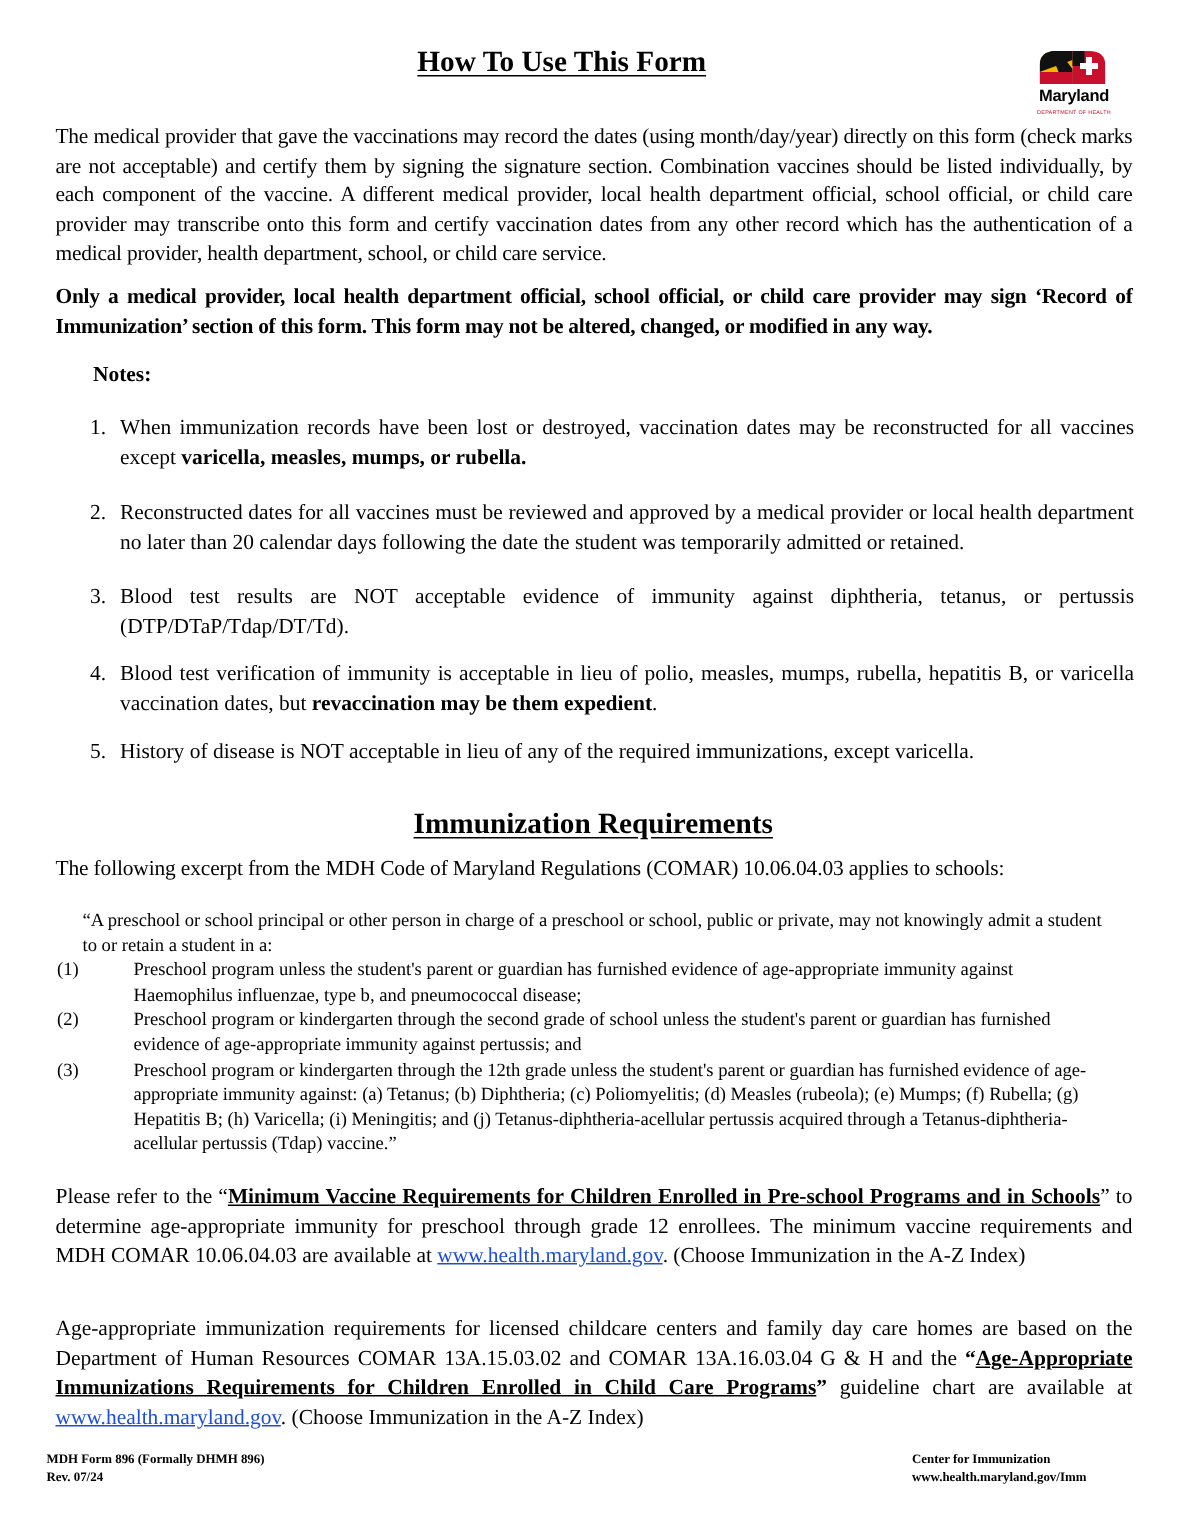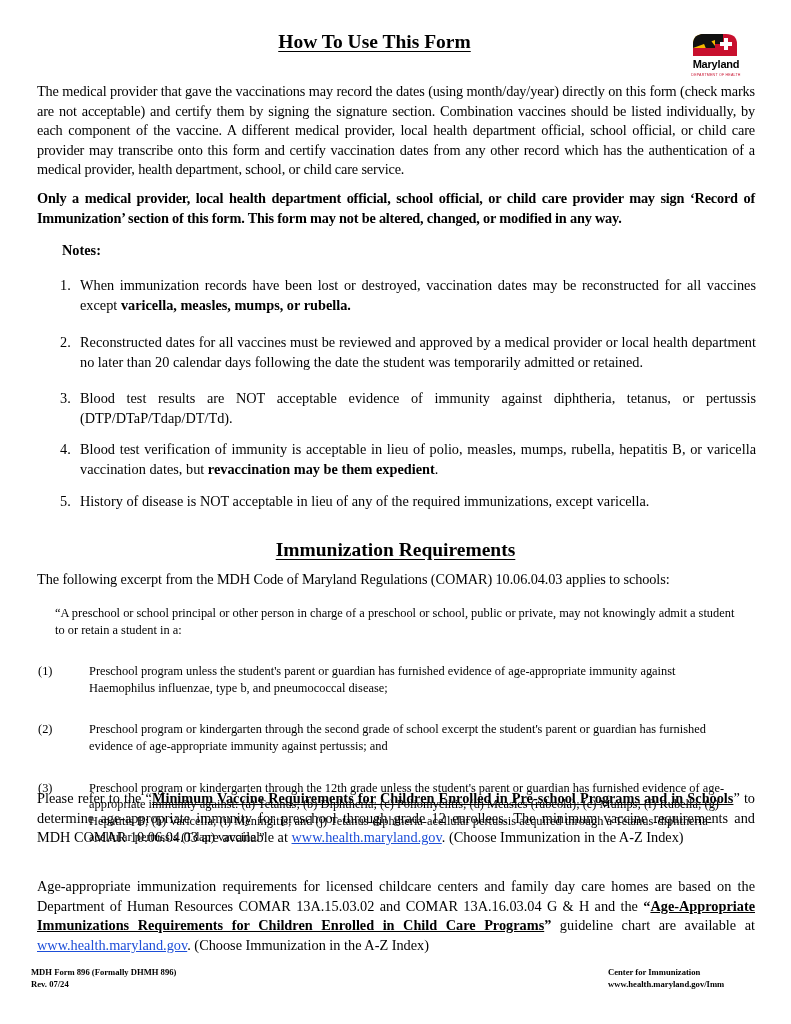--- a/index.html
+++ b/index.html
@@ -37,21 +37,21 @@
   .h2 {
     position: absolute; left: 0; width: 791px; top: 539px; text-align: center;
     font-weight: bold; font-size: 19.5px; text-decoration: underline; text-underline-offset: 3px; margin: 0;
   }
   .excerpt-intro { position: absolute; left: 37px; top: 571px; font-size: 14.3px; letter-spacing: -0.1px; }
   .quote {
     position: absolute; left: 55px; width: 680px; font-size: 12.4px; line-height: 16.6px; margin: 0;
   }
   .quote .item { position: relative; padding-left: 17px; margin-left: -17px; }
   .quote .item .inum { position: absolute; left: 0; top: 0; }
-  .quote .item .itxt { display: block; margin-left: 34px; margin-top: 25px; }
+  .quote .item .itxt { display: block; margin-left: 34px; }
   .bold-ul { font-weight: bold; text-decoration: underline; }
   a.link { color: #1d4ed8; text-decoration: underline; }
   .bold { font-weight: bold; }
   .footer-left {
     position: absolute; left: 31px; top: 966px; font-size: 8.6px; font-weight: bold; line-height: 12px;
   }
   .footer-right {
     position: absolute; left: 608px; top: 966px; width: 160px; text-align: left; font-size: 8.6px; font-weight: bold; line-height: 12px;
   }
 </style>
@@ -109,21 +109,21 @@
 <div class="excerpt-intro">The following excerpt from the MDH Code of Maryland Regulations (COMAR) 10.06.04.03 applies to schools:</div>
 
 <div class="quote" style="top:605px">
   <div>“A preschool or school principal or other person in charge of a preschool or school, public or private, may not knowingly admit a student to or retain a student in a:</div>
   <div class="item">
     <span class="inum">(1)</span>
     <span class="itxt">Preschool program unless the student's parent or guardian has furnished evidence of age-appropriate immunity against Haemophilus influenzae, type b, and pneumococcal disease;</span>
   </div>
   <div class="item">
     <span class="inum">(2)</span>
-    <span class="itxt">Preschool program or kindergarten through the second grade of school excerpt the student's parent or guardian has furnished evidence of age-appropriate immunity against pertussis; and</span>
+    <span class="itxt">Preschool program or kindergarten through the second grade of school unless the student's parent or guardian has furnished evidence of age-appropriate immunity against pertussis; and</span>
   </div>
   <div class="item">
     <span class="inum">(3)</span>
     <span class="itxt">Preschool program or kindergarten through the 12th grade unless the student's parent or guardian has furnished evidence of age-appropriate immunity against: (a) Tetanus; (b) Diphtheria; (c) Poliomyelitis; (d) Measles (rubeola); (e) Mumps; (f) Rubella; (g) Hepatitis B; (h) Varicella; (i) Meningitis; and (j) Tetanus-diphtheria-acellular pertussis acquired through a Tetanus-diphtheria-acellular pertussis (Tdap) vaccine.”</span>
   </div>
 </div>
 
 <p class="p" style="top:789px"><span>Please refer to the “</span><span class="bold-ul">Minimum Vaccine Requirements for Children Enrolled in Pre-school Programs and in Schools</span><span>” to determine age-appropriate immunity for preschool through grade 12 enrollees.  The minimum vaccine requirements and MDH COMAR 10.06.04.03 are available at </span><a class="link">www.health.maryland.gov</a><span>. (Choose Immunization in the A-Z Index)</span></p>
 
 <p class="p" style="top:877px"><span>Age-appropriate immunization requirements for licensed childcare centers and family day care homes are based on the Department of Human Resources COMAR 13A.15.03.02 and COMAR 13A.16.03.04 G &amp; H and the </span><span class="bold">“</span><span class="bold-ul">Age-Appropriate Immunizations Requirements for Children Enrolled in Child Care Programs</span><span class="bold">”</span><span> guideline chart are available at </span><a class="link">www.health.maryland.gov</a><span>. (Choose Immunization in the A-Z Index)</span></p>

